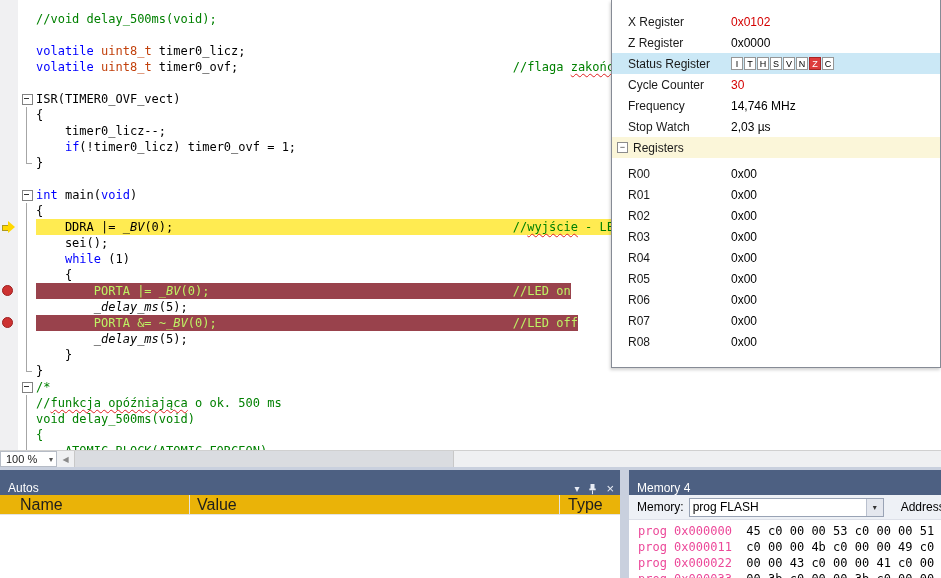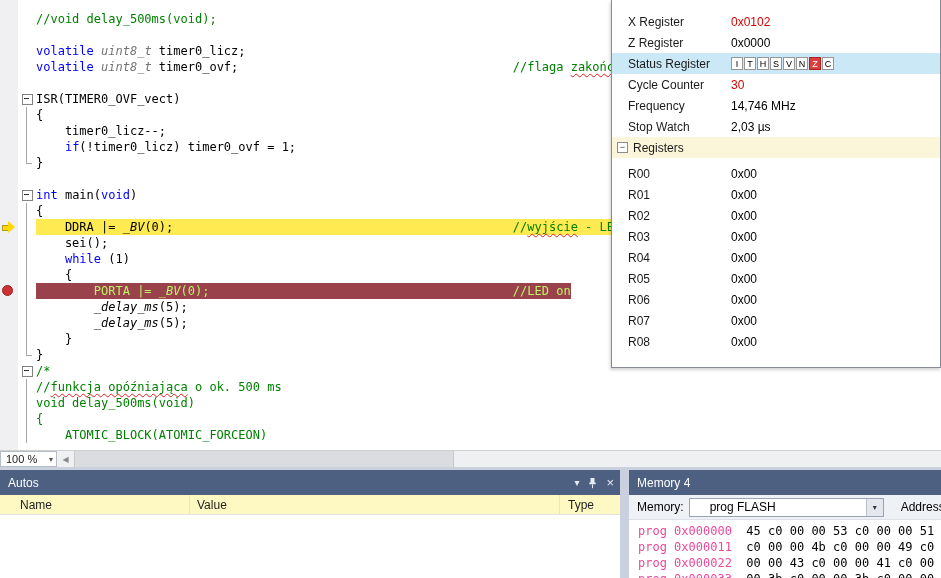--- a/index.html
+++ b/index.html
@@ -27,21 +27,21 @@
   .fold-line::before{content:'';position:absolute;left:8px;top:0;height:16px;width:1px;background:#a6a6a6}
   .fold-end::before{content:'';position:absolute;left:8px;top:0;height:9px;width:1px;background:#a6a6a6}
   .fold-end::after{content:'';position:absolute;left:8px;top:8px;width:6px;height:1px;background:#a6a6a6}
   .lt{white-space:pre}
   .hl-current .lt{background:#ffeb51}
   .hl-bp .lt{background:#99424c}
   .hl-bp .lt span{color:#bef264}
   .tk-cm{color:#008000}
   .tk-cme{color:#008000;text-decoration:underline wavy #e02020;text-decoration-thickness:1px;text-underline-offset:2px}
   .tk-kw{color:#0000ff}
-  .tk-ty{color:#737373;font-style:italic}
+  .tk-ty{color:#c2410c;}
   .tk-pl,.tk-pad{color:#000}
   .tk-mc{color:#000;font-style:italic}
 
   
   #registers-panel{position:absolute;left:611px;top:0;width:330px;height:368px;background:#fff;
     border:1px solid #868b95;border-top:0;font-size:12px;color:#1a1a1a;overflow:hidden;padding-top:11px;
     box-shadow:-1px 2px 3px rgba(0,0,0,.18)}
   .reg-row{height:21px;display:flex;align-items:center;padding-left:16px}
   .reg-row.selected{background:#cbe8f6}
   .reg-row.group{background:#fbf6d9;padding-left:5px;margin-bottom:5px}
@@ -64,35 +64,35 @@
   #zoom-combo .arr{margin-left:auto;padding-right:3px;font-size:8px;color:#555}
   .scroll-btn{width:17px;display:flex;align-items:center;justify-content:center;font-size:8px;color:#8a8a8a}
   #hthumb{width:380px;background:#dadce0;border-left:1px solid #c8c8c8;border-right:1px solid #c8c8c8}
 
   
   #bottom{position:absolute;left:0;top:467px;width:941px;height:111px;background:#c9d0de}
   .tool-panel{position:absolute;top:3px;height:108px;background:#fff;overflow:hidden}
   #autos{left:0;width:620px}
   #memory{left:629px;width:312px}
   .panel-titlebar{height:25px;background:#4d6082;color:#fff;font-size:12px;display:flex;
-    align-items:center;padding:0 6px 0 8px}
+    align-items:flex-end;padding:0 6px 0 8px}
   .titlebar-icons{margin-left:auto;display:flex;align-items:center;gap:8px;color:#e8ecf4}
   .tb-icon{font-size:10px;line-height:10px;display:flex;align-items:center}
   .tb-icon.close{font-size:13px}
   #autos-header{height:20px;display:flex;align-items:stretch;border-bottom:1px solid #e3e3e3;
-    font-size:12px;color:#1e1e1e;background:#fef9c3}
+    font-size:16px;color:#1e1e1e;background:#eab308}
   .autos-col{line-height:20px;border-right:1px solid #e3e3e3}
   .autos-col-0{width:190px;padding-left:20px}
   .autos-col-1{width:370px;padding-left:7px}
   .autos-col-2{flex:1;padding-left:8px;border-right:0}
   #memory-toolbar{height:25px;background:#eef1f6;display:flex;align-items:center;
     padding-left:8px;font-size:12px;gap:5px;border-bottom:1px solid #dde0e8;overflow:hidden}
   #memory-combo{width:195px;height:19px;background:#fff;border:1px solid #99a3b5;
     display:flex;align-items:stretch;font-size:12px;flex:none}
-  #memory-combo .val{padding-left:20px;flex:1;line-height:17px}
+  #memory-combo .val{padding-left:3px;flex:1;line-height:17px}
   #memory-combo .arr-btn{width:17px;background:#e4e7ee;border-left:1px solid #b9c0ce;
     display:flex;align-items:center;justify-content:center;font-size:8px;color:#333}
   #address-label{margin-left:12px;white-space:nowrap}
   #memory-rows{font-family:"DejaVu Sans Mono",monospace;font-size:12px;line-height:16px;
     padding:3px 0 0 9px;white-space:pre}
   .mem-addr{color:#ec4899}
   .mem-bytes{color:#000}
 </style>
 </head>
 <body>
@@ -111,20 +111,21 @@
       <div class="code-line"><span class="gutter-marker"></span><span class="fold-col fold-end"></span><span class="lt"><span class="tk-pl">}</span></span></div>
       <div class="code-line"><span class="gutter-marker"></span><span class="fold-col"></span><span class="lt"></span></div>
       <div class="code-line"><span class="gutter-marker"></span><span class="fold-col fold-box"></span><span class="lt"><span class="tk-kw">int</span><span class="tk-pl"> main(</span><span class="tk-kw">void</span><span class="tk-pl">)</span></span></div>
       <div class="code-line"><span class="gutter-marker"></span><span class="fold-col fold-line"></span><span class="lt"><span class="tk-pl">{</span></span></div>
       <div class="code-line hl-current"><span class="gutter-marker"><span class="exec-arrow"></span></span><span class="fold-col fold-line"></span><span class="lt"><span class="tk-pl">    DDRA |= </span><span class="tk-mc">_BV</span><span class="tk-pl">(0);</span><span class="tk-pad">                                               </span><span class="tk-cm">//</span><span class="tk-cme">wyjście</span><span class="tk-cm"> - LED</span></span></div>
       <div class="code-line"><span class="gutter-marker"></span><span class="fold-col fold-line"></span><span class="lt"><span class="tk-pl">    sei();</span></span></div>
       <div class="code-line"><span class="gutter-marker"></span><span class="fold-col fold-line"></span><span class="lt"><span class="tk-pl">    </span><span class="tk-kw">while</span><span class="tk-pl"> (1)</span></span></div>
       <div class="code-line"><span class="gutter-marker"></span><span class="fold-col fold-line"></span><span class="lt"><span class="tk-pl">    {</span></span></div>
       <div class="code-line hl-bp"><span class="gutter-marker"><span class="bp-dot"></span></span><span class="fold-col fold-line"></span><span class="lt"><span class="tk-pl">        PORTA |= </span><span class="tk-mc">_BV</span><span class="tk-pl">(0);</span><span class="tk-pad">                                          </span><span class="tk-cm">//LED on</span></span></div>
       <div class="code-line"><span class="gutter-marker"></span><span class="fold-col fold-line"></span><span class="lt"><span class="tk-pl">        </span><span class="tk-mc">_delay_ms</span><span class="tk-pl">(5);</span></span></div>
+      <div class="code-line hl-bp"><span class="gutter-marker"><span class="bp-dot"></span></span><span class="fold-col fold-line"></span><span class="lt"><span class="tk-pl">        PORTA &amp;= ~</span><span class="tk-mc">_BV</span><span class="tk-pl">(0);</span><span class="tk-pad">                                         </span><span class="tk-cm">//LED off</span></span></div>
       <div class="code-line"><span class="gutter-marker"></span><span class="fold-col fold-line"></span><span class="lt"><span class="tk-pl">        </span><span class="tk-mc">_delay_ms</span><span class="tk-pl">(5);</span></span></div>
       <div class="code-line"><span class="gutter-marker"></span><span class="fold-col fold-line"></span><span class="lt"><span class="tk-pl">    }</span></span></div>
       <div class="code-line"><span class="gutter-marker"></span><span class="fold-col fold-end"></span><span class="lt"><span class="tk-pl">}</span></span></div>
       <div class="code-line"><span class="gutter-marker"></span><span class="fold-col fold-box"></span><span class="lt"><span class="tk-cm">/*</span></span></div>
       <div class="code-line"><span class="gutter-marker"></span><span class="fold-col fold-line"></span><span class="lt"><span class="tk-cm">//</span><span class="tk-cme">funkcja opóźniająca</span><span class="tk-cm"> o ok. 500 ms</span></span></div>
       <div class="code-line"><span class="gutter-marker"></span><span class="fold-col fold-line"></span><span class="lt"><span class="tk-cm">void delay_500ms(void)</span></span></div>
       <div class="code-line"><span class="gutter-marker"></span><span class="fold-col fold-line"></span><span class="lt"><span class="tk-cm">{</span></span></div>
       <div class="code-line"><span class="gutter-marker"></span><span class="fold-col fold-line"></span><span class="lt"><span class="tk-cm">    ATOMIC_BLOCK(ATOMIC_FORCEON)</span></span></div>
     </div>
 </div>

